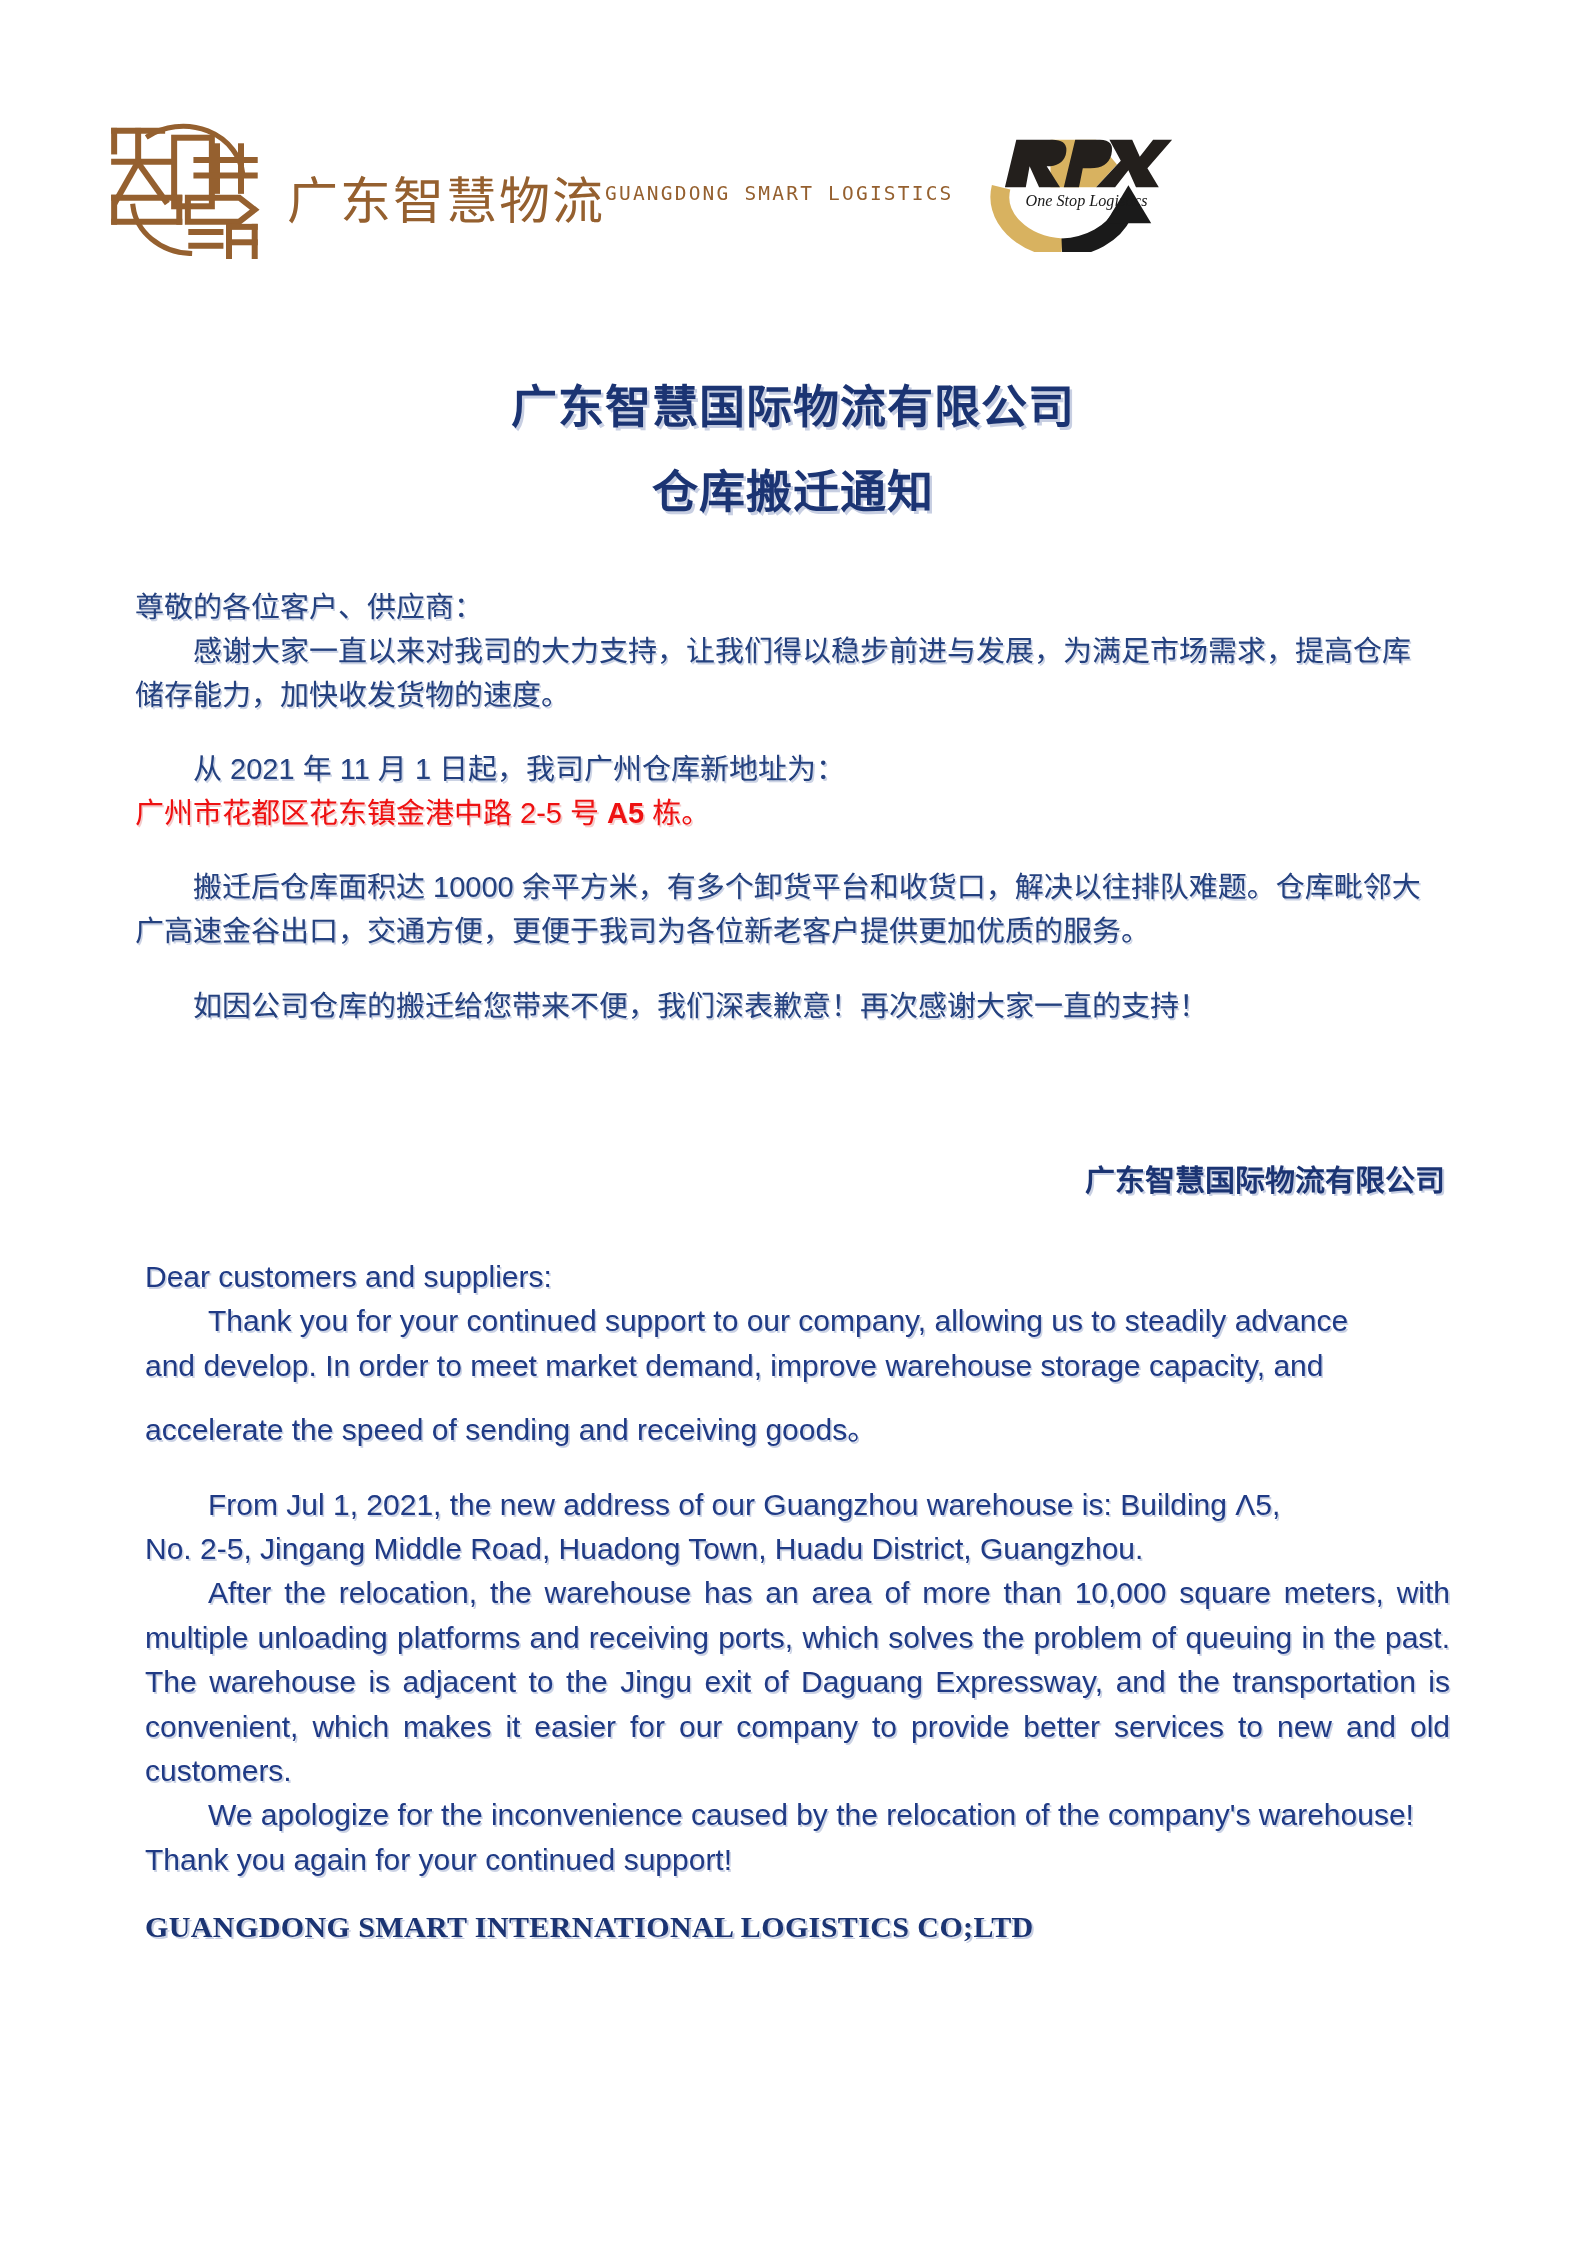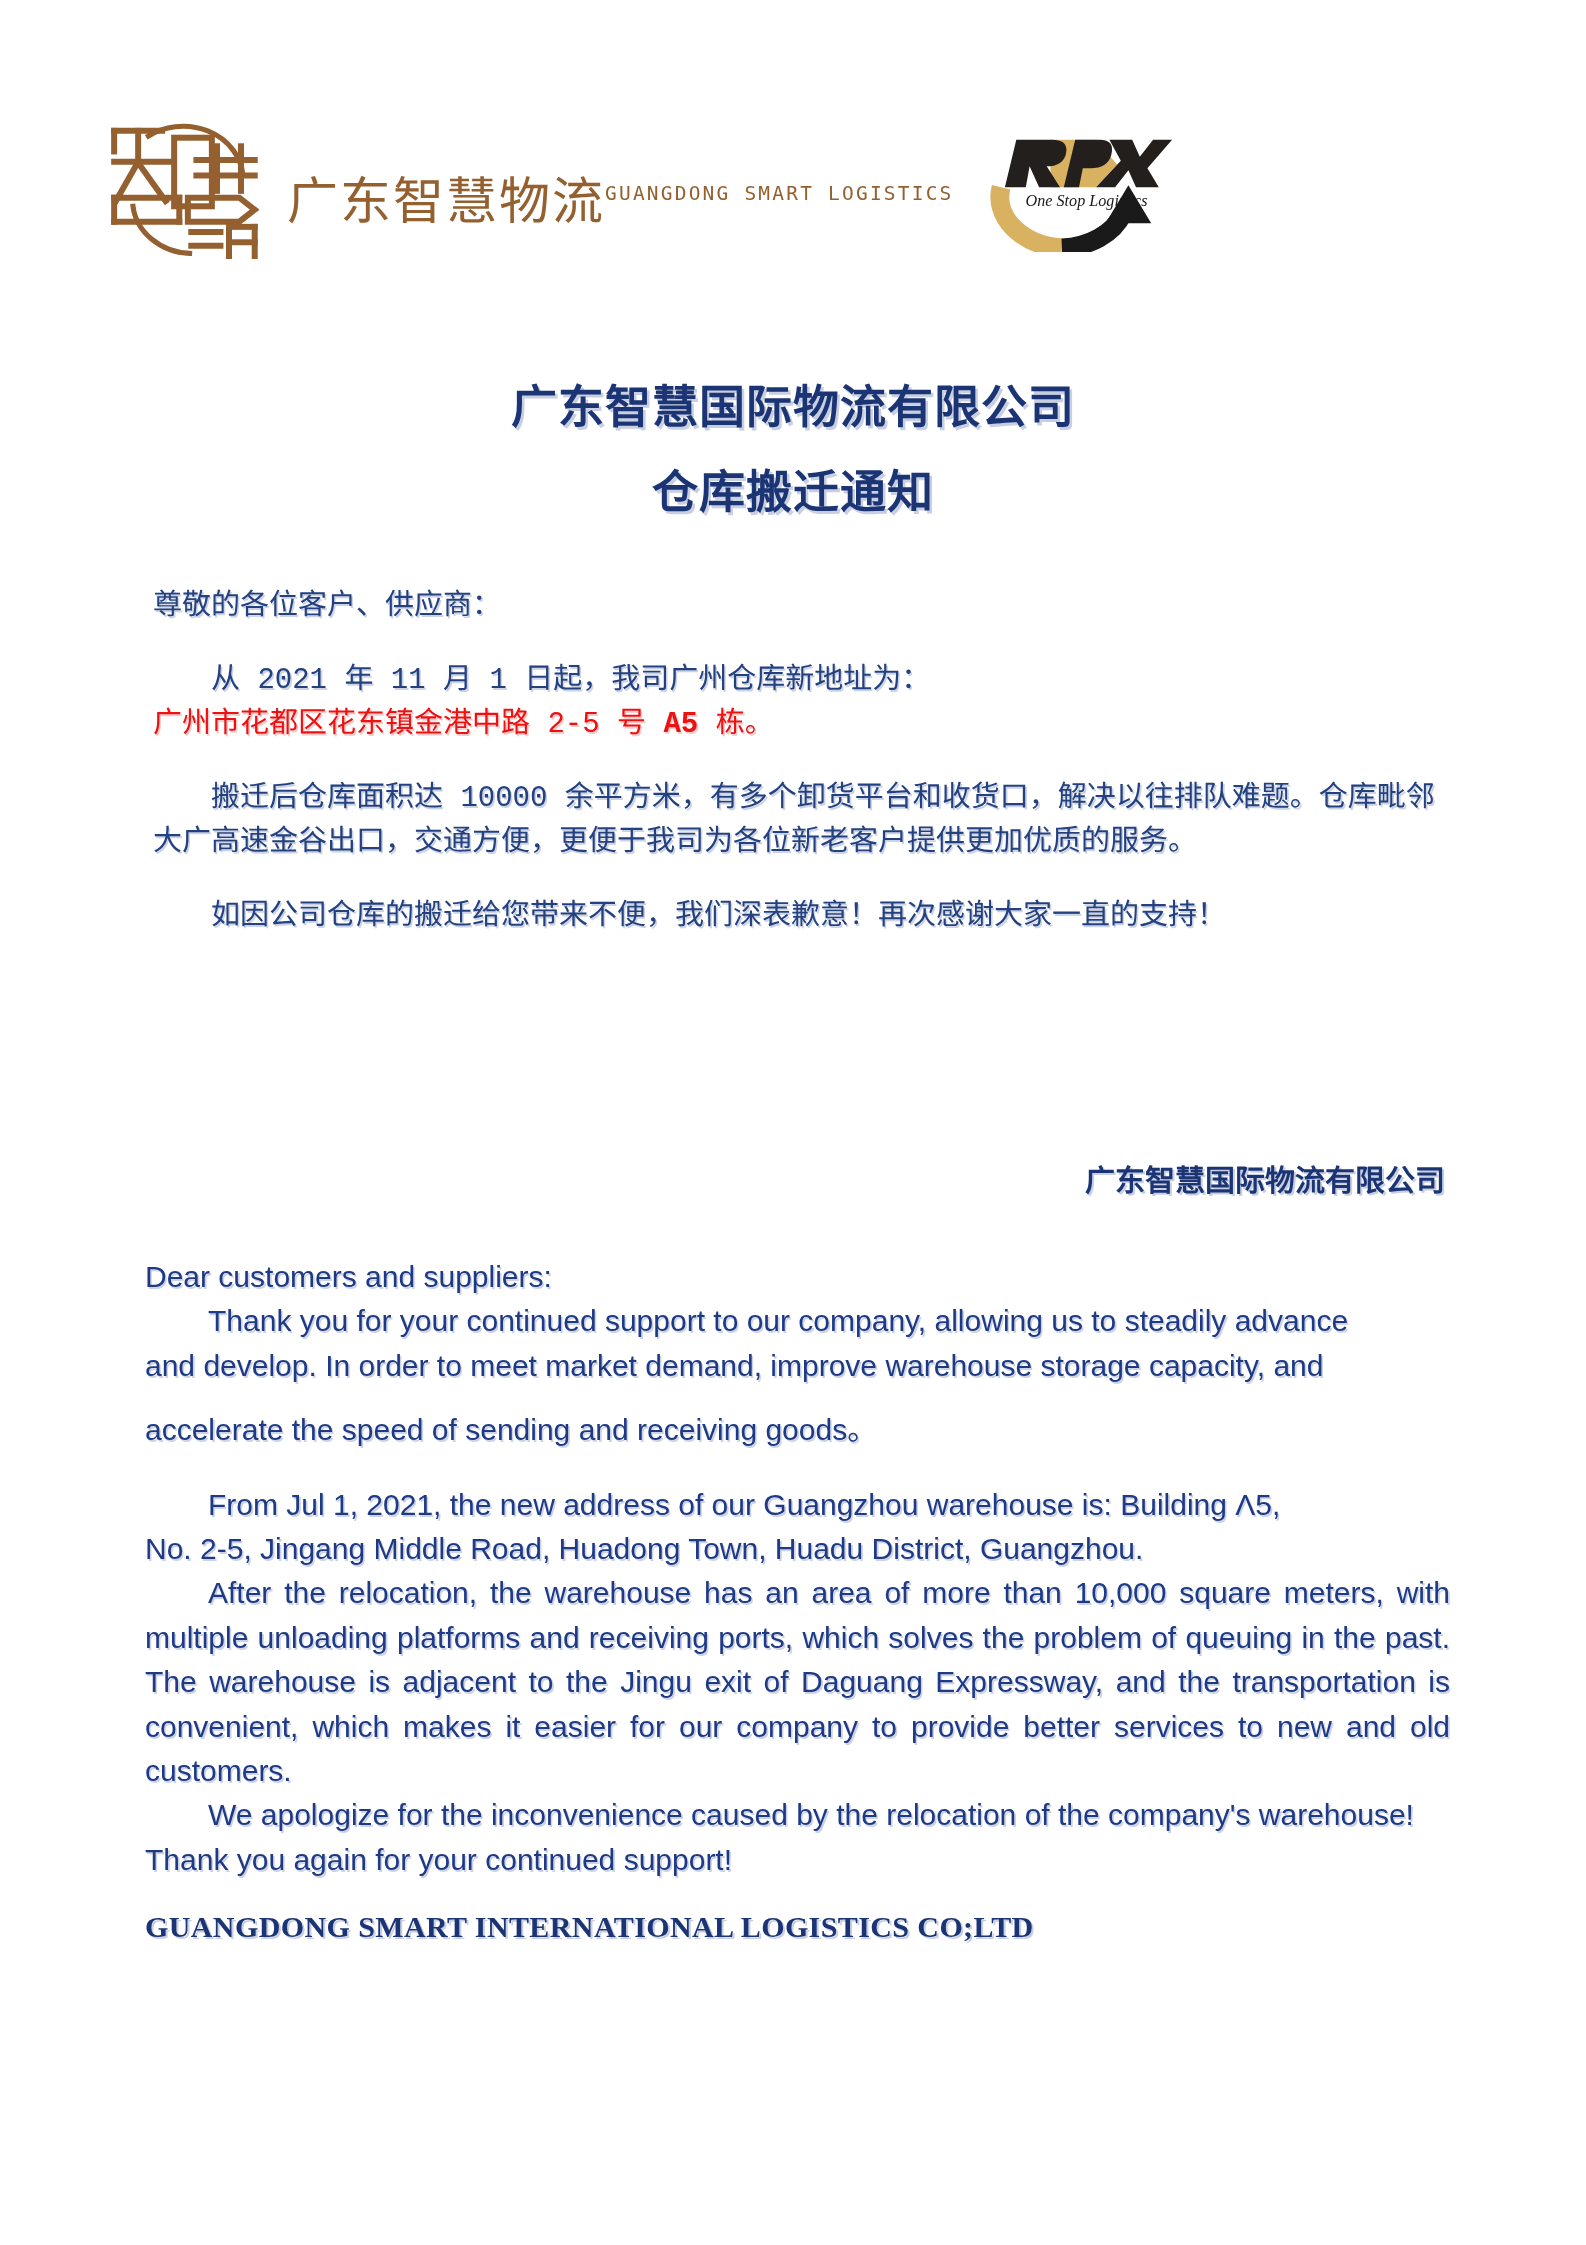--- a/index.html
+++ b/index.html
@@ -68,24 +68,24 @@
     color: #1b3473;
     text-shadow: 2.5px 2.5px 0 #c8cfe2;
     line-height: 1.55;
     margin: 0;
   }
   .doc-title.second { margin-top: 14px; }
 
   
   .cn-body {
     position: absolute;
-    left: 153px;
+    left: 135px;
     width: 1300px;
     top: 585px;
-    font-family: Liberation Mono, monospace;
+    font-family: Liberation Sans, sans-serif;
     font-size: 29px;
     line-height: 1.52;
     color: #24417f;
     text-shadow: 1.6px 1.6px 0 #ccd3e4;
   }
   .cn-body p { margin: 0; }
   .cn-p-gap { margin-top: 30px !important; }
   .indent2 { text-indent: 2em; }
   .addr-red {
     color: #ee1111;
@@ -204,20 +204,21 @@
     </svg>
   </div>
 
   <div class="title-block">
     <h1 class="doc-title">广东智慧国际物流有限公司</h1>
     <h1 class="doc-title second">仓库搬迁通知</h1>
   </div>
 
   <div class="cn-body">
     <p>尊敬的各位客户、供应商：</p>
+    <p class="indent2">感谢大家一直以来对我司的大力支持，让我们得以稳步前进与发展，为满足市场需求，提高仓库储存能力，加快收发货物的速度。</p>
     <p class="cn-p-gap indent2">从 2021 年 11 月 1 日起，我司广州仓库新地址为：</p>
     <p class="addr-red"><span>广州市花都区花东镇金港中路 2-5 号 </span><span class="bldg">A5</span><span> 栋。</span></p>
     <p class="cn-p-gap indent2">搬迁后仓库面积达 10000 余平方米，有多个卸货平台和收货口，解决以往排队难题。仓库毗邻大广高速金谷出口，交通方便，更便于我司为各位新老客户提供更加优质的服务。</p>
     <p class="cn-p-gap indent2">如因公司仓库的搬迁给您带来不便，我们深表歉意！再次感谢大家一直的支持！</p>
   </div>
 
   <div class="cn-sign">广东智慧国际物流有限公司</div>
 
   <div class="en-body">
     <p>Dear customers and suppliers:</p>

